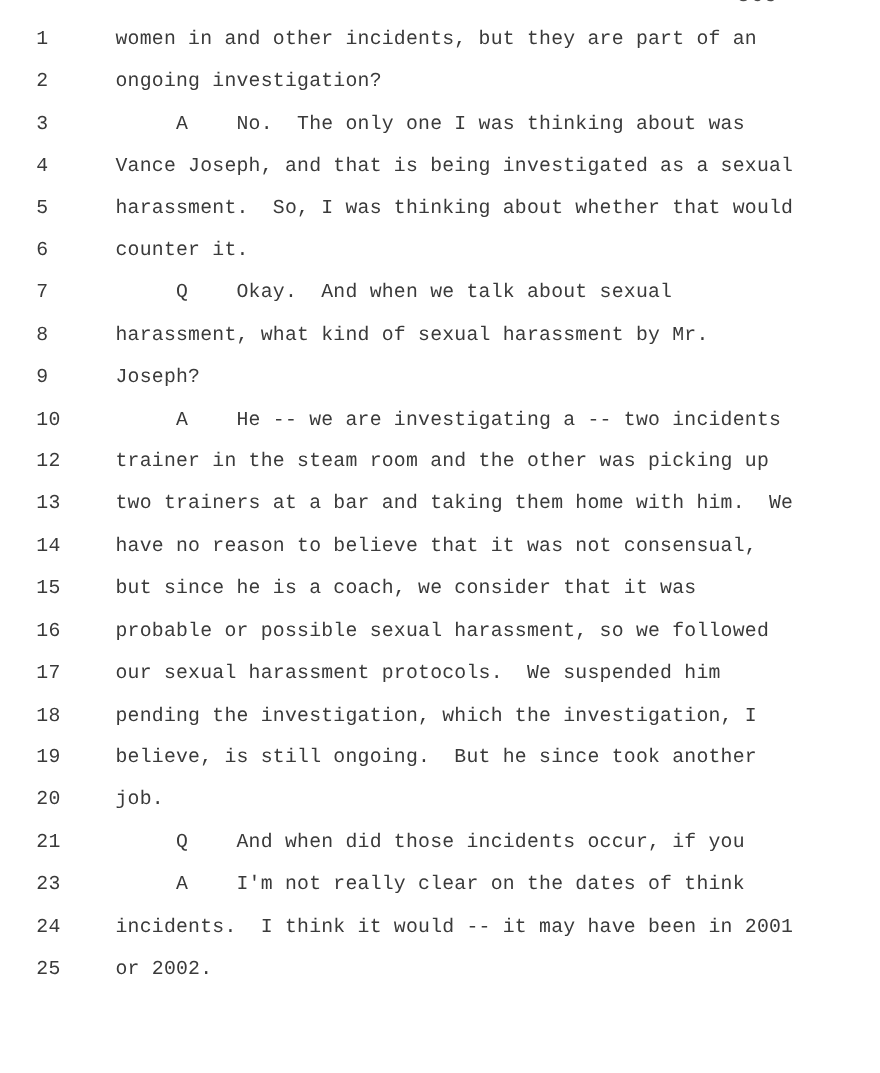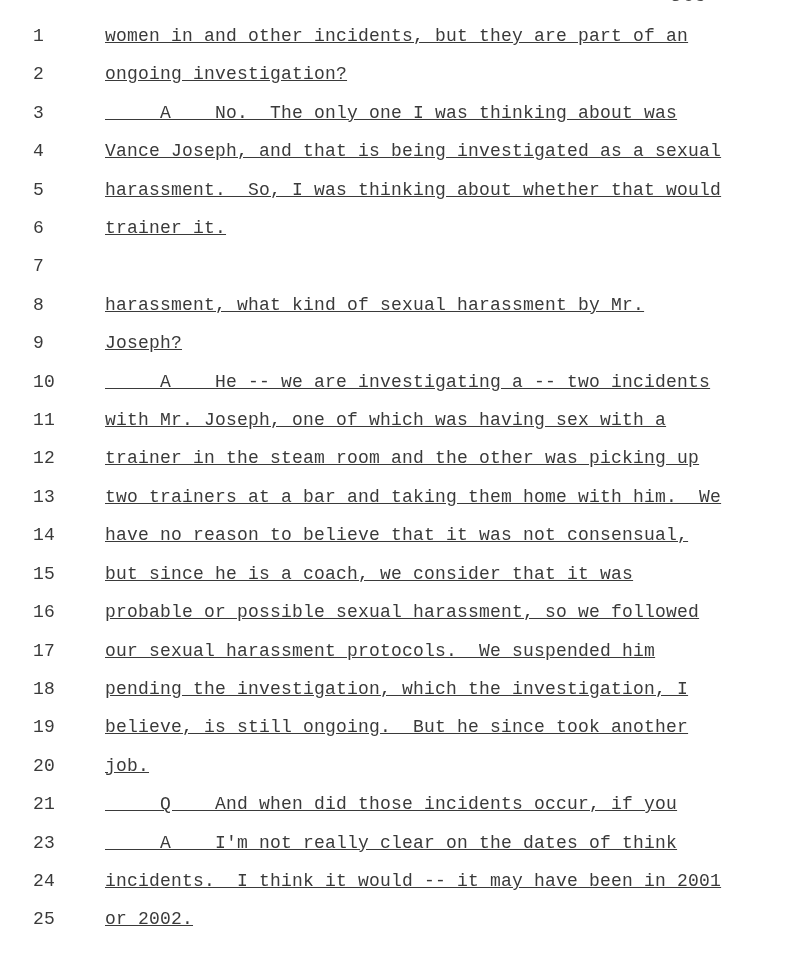--- a/index.html
+++ b/index.html
@@ -37,21 +37,20 @@
     font-size: 18px;
     letter-spacing: 0.2px;
   }
   .line .num {
     flex: 0 0 72px;
     margin-left: 33px;
     width: 72px;
   }
   .line .text {
     white-space: pre;
-    text-decoration: underline;
   }
 </style>
 </head>
 <body>
 
 <div>
 
   <span class="page-number">365</span>
 
   <div class="transcript">
@@ -70,40 +69,37 @@
     <div class="line">
         <span class="num">4</span>
         <span class="text">Vance Joseph, and that is being investigated as a sexual</span>
       </div>
     <div class="line">
         <span class="num">5</span>
         <span class="text">harassment.  So, I was thinking about whether that would</span>
       </div>
     <div class="line">
         <span class="num">6</span>
-        <span class="text">trainer it.</span>
+        <span class="text">counter it.</span>
       </div>
     <div class="line">
         <span class="num">7</span>
+        <span class="text">     Q    Okay.  And when we talk about sexual</span>
       </div>
     <div class="line">
         <span class="num">8</span>
         <span class="text">harassment, what kind of sexual harassment by Mr.</span>
       </div>
     <div class="line">
         <span class="num">9</span>
         <span class="text">Joseph?</span>
       </div>
     <div class="line">
         <span class="num">10</span>
         <span class="text">     A    He -- we are investigating a -- two incidents</span>
-      </div>
-    <div class="line">
-        <span class="num">11</span>
-        <span class="text">with Mr. Joseph, one of which was having sex with a</span>
       </div>
     <div class="line">
         <span class="num">12</span>
         <span class="text">trainer in the steam room and the other was picking up</span>
       </div>
     <div class="line">
         <span class="num">13</span>
         <span class="text">two trainers at a bar and taking them home with him.  We</span>
       </div>
     <div class="line">

